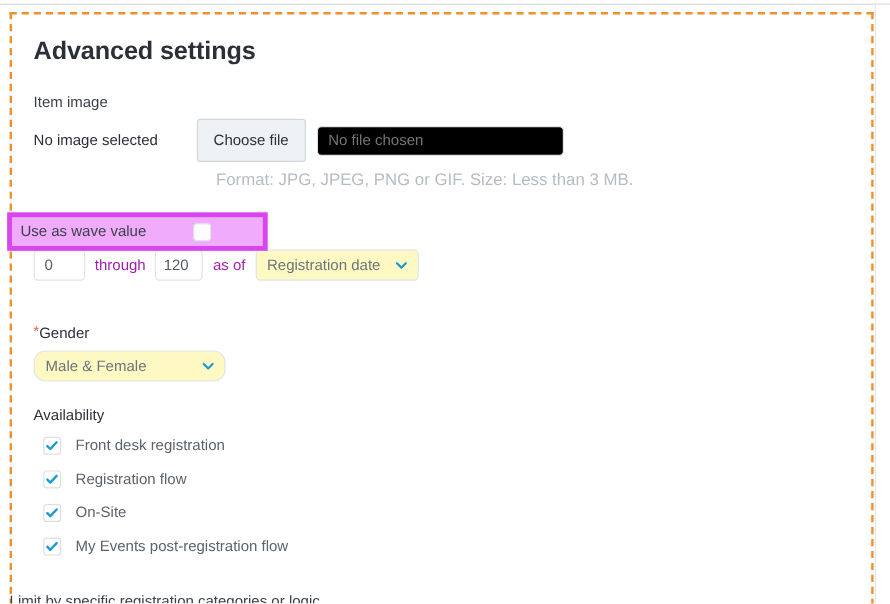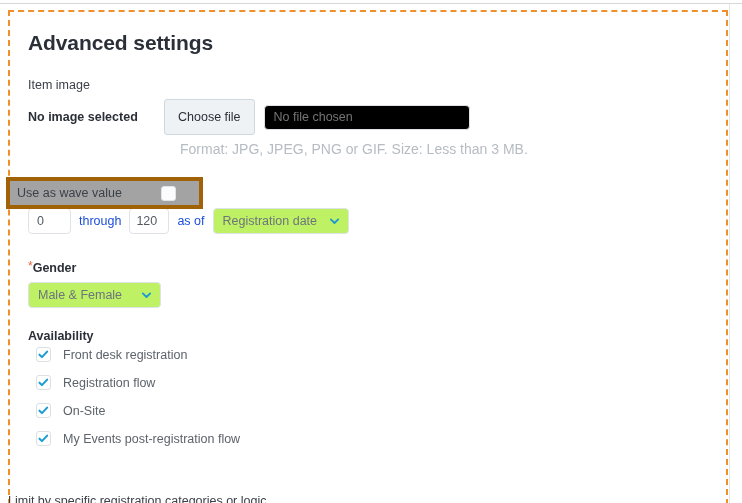--- a/index.html
+++ b/index.html
@@ -79,21 +79,21 @@
 
   .field-label {
     font-size: 12.5px;
     color: #3b4049;
     margin-top: 21px;
     line-height: 16px;
   }
 
   .label-strong {
     font-size: 12.5px;
-    font-weight: bold;
+    font-weight: normal;
     color: #2b3038;
     line-height: 16px;
   }
 
   .req-star {
     color: #e8633a;
     font-size: 12px;
     vertical-align: top;
     line-height: 12px;
   }
@@ -146,24 +146,24 @@
     font-size: 14px;
     color: #b6bcc3;
     line-height: 17px;
   }
 
   
   .redbox {
     position: absolute;
     left: 6px;
     top: 177px;
-    width: 197px;
+    width: 217px;
     height: 32px;
-    border: 4px solid #a16207;
-    background: #a3a3a3;
+    border: 4px solid #d946ef;
+    background: #f0abfc;
     box-sizing: border-box;
     z-index: 5;
   }
   .redbox-inner {
     position: absolute;
     left: 0;
     top: 0;
     right: 0;
     bottom: 0;
     display: flex;
@@ -205,32 +205,32 @@
     font-size: 12.5px;
     color: #555b63;
     padding: 0 8px;
     box-sizing: border-box;
     font-family: "Liberation Sans", sans-serif;
     outline: none;
   }
   .num-input.wide { width: 40px; padding: 0 6px; }
   .inline-text {
     font-size: 12.5px;
-    color: #1d4ed8;
+    color: #a21caf;
     margin: 0 8px;
     line-height: 16px;
   }
 
   
   .select-box {
     position: relative;
     height: 26px;
     border: 1px solid #dfe3e8;
     border-radius: 4px;
-    background: #bef264;
+    background: #fef9c3;
     display: inline-flex;
     align-items: center;
     padding: 0 30px 0 9px;
     box-sizing: border-box;
     cursor: default;
   }
   .select-box .sel-text {
     font-size: 12.5px;
     color: #6d747c;
     line-height: 16px;
@@ -239,28 +239,28 @@
   .chev {
     position: absolute;
     right: 8px;
     top: 50%;
     transform: translateY(-50%);
     width: 11px;
     height: 11px;
     display: block;
   }
   .select-asof { width: 136px; }
-  .select-gender { width: 133px; margin-top: 6px; }
+  .select-gender { width: 160px; margin-top: 6px; border-radius: 10px; }
 
   
   .availability-block { margin-top: 20px; }
   .avail-list { margin-top: 3px; }
   .avail-item {
     display: flex;
-    align-items: flex-start;
+    align-items: center;
     height: 28px;
   }
   .cbx {
     width: 15px;
     height: 15px;
     border: 1px solid #dcdfe3;
     border-radius: 3px;
     background: #ffffff;
     margin-left: 8px;
     margin-right: 12px;
@@ -329,21 +329,21 @@
           <span class="inline-text">as of</span>
           <div class="select-box select-asof">
             <span class="sel-text">Registration date</span>
             <svg class="chev" viewBox="0 0 12 12">
               <path d="M2 4.2 L6 8.2 L10 4.2" fill="none" stroke="#1d9bd1" stroke-width="2" stroke-linecap="round" stroke-linejoin="round"></path>
             </svg>
           </div>
         </div>
       </div>
 
-      <div class="age-block" style="margin-top:26px">
+      <div class="age-block" style="margin-top:36px">
         <div class="field-label" style="margin-top:0">
           <span class="req-star">*</span><span class="label-strong">Gender</span>
         </div>
         <div class="select-box select-gender">
           <span class="sel-text">Male &amp; Female</span>
           <svg class="chev" viewBox="0 0 12 12">
             <path d="M2 4.2 L6 8.2 L10 4.2" fill="none" stroke="#1d9bd1" stroke-width="2" stroke-linecap="round" stroke-linejoin="round"></path>
           </svg>
         </div>
       </div>

